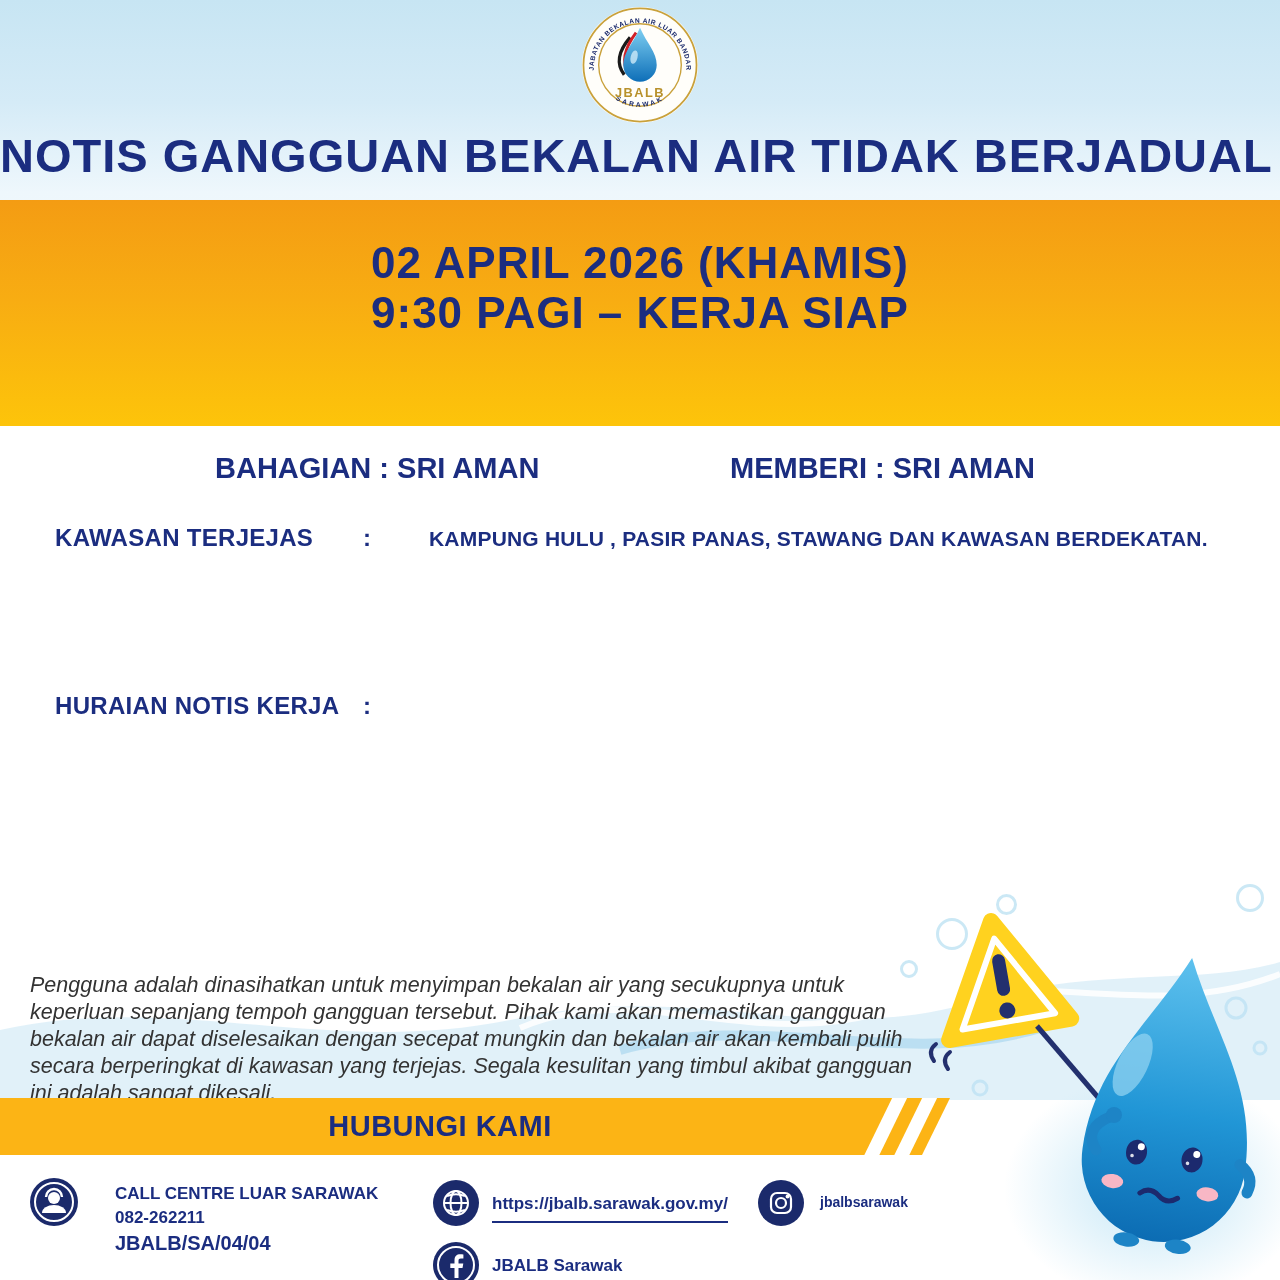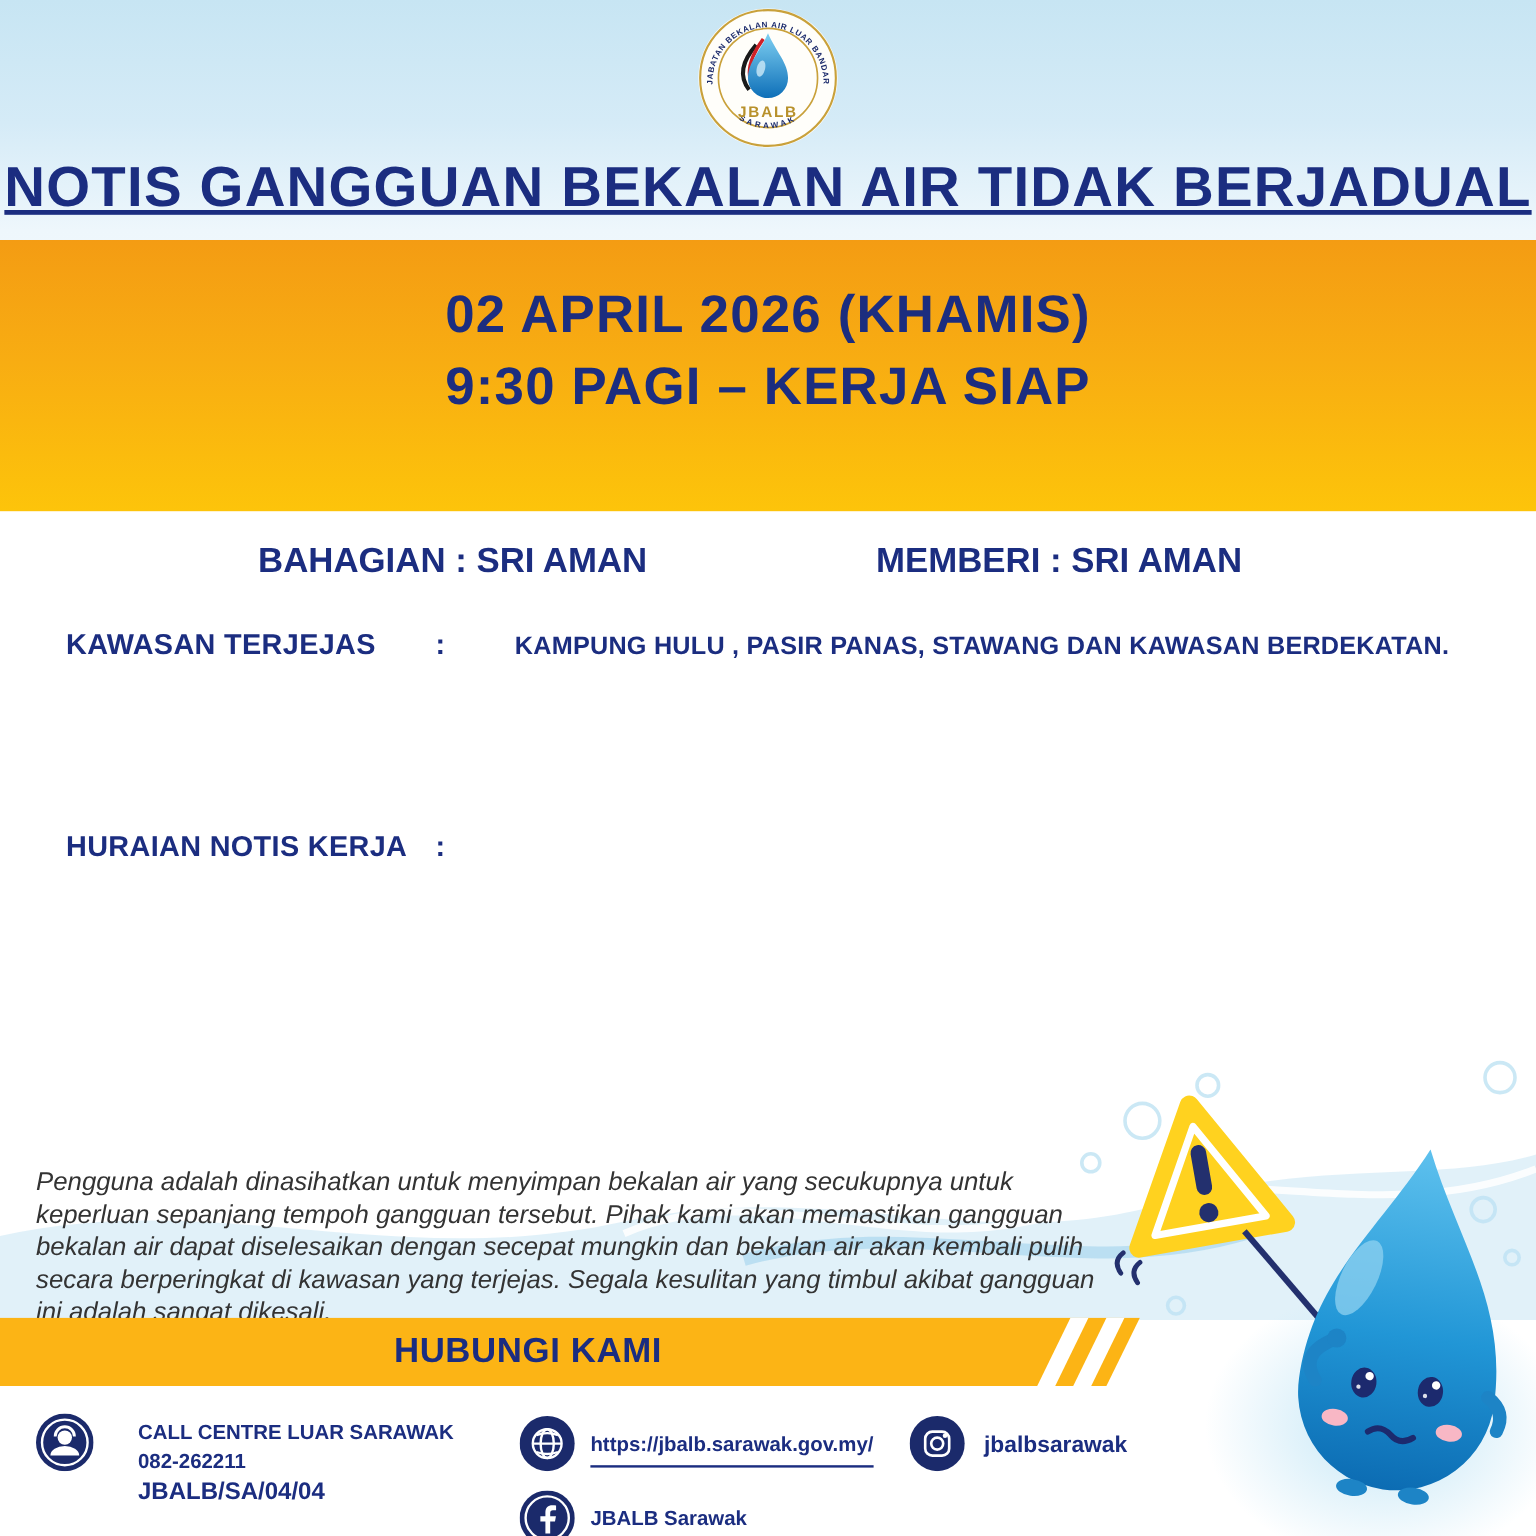--- a/index.html
+++ b/index.html
@@ -3,27 +3,27 @@
 <meta charset="utf-8">
 <style>
   html,body{margin:0;padding:0;background:#9db8c6;}
   .poster{
     position:relative;width:1280px;height:1280px;overflow:hidden;margin:0 auto;
     font-family:"Liberation Sans",sans-serif;color:#1b2d80;
     background:linear-gradient(180deg,#c7e5f3 0%,#d5ebf7 8%,#eef7fc 15%,#ffffff 33%,#ffffff 100%);
   }
   .logo{position:absolute;top:6px;left:50%;transform:translateX(-50%);}
   .title{
-    position:absolute;top:128px;left:0;width:100%;text-align:center;
-    font-size:47px;font-weight:bold;color:#1b2d80;letter-spacing:1px;white-space:nowrap;text-decoration:underline;
+    position:absolute;top:128px;left:0;width:100%;
+    font-size:47px;font-weight:bold;color:#1b2d80;letter-spacing:1px;white-space:nowrap;
   }
   .banner{
     position:absolute;top:200px;left:0;width:1280px;height:226px;box-sizing:border-box;
     background:linear-gradient(180deg,#f49c13 0%,#f8ad12 45%,#fdc40a 100%);
-    display:flex;flex-direction:column;align-items:center;padding-top:38px;gap:10px;
+    display:flex;flex-direction:column;align-items:center;padding-top:38px;gap:0;
     font-weight:bold;font-size:44px;color:#1c2d7f;letter-spacing:1px;
   }
   .region-row{position:absolute;top:452px;left:0;width:100%;height:40px;font-weight:bold;font-size:29px;text-align:right;}
   .region-row .bahagian{position:absolute;left:215px;}
   .region-row .daerah{position:absolute;left:730px;}
   .detail-row{position:absolute;left:55px;width:1172px;display:flex;align-items:baseline;}
   .detail-row .dlabel{flex:0 0 308px;font-size:24px;font-weight:bold;letter-spacing:.3px;}
   .detail-row .dcolon{flex:0 0 66px;font-size:24px;font-weight:bold;}
   .detail-row .dvalue{flex:1;font-size:21px;font-weight:bold;letter-spacing:.2px;}
   .row-kawasan{top:524px;}
@@ -46,21 +46,21 @@
   .stripe{position:absolute;top:-6px;height:70px;width:15px;background:#ffffff;transform:skewX(-26deg);}
   .stripe.s1{left:878px;}
   .stripe.s2{left:908px;}
   .contact{position:absolute;top:1170px;left:0;width:960px;height:110px;z-index:6;}
   .cicon{position:absolute;}
   .ctext{position:absolute;font-weight:bold;color:#1b2d80;}
   .cc-label{left:115px;top:14px;font-size:17px;}
   .cc-phone{left:115px;top:38px;font-size:17px;}
   .cc-ref{left:115px;top:62px;font-size:20px;}
   .web-text{left:492px;top:24px;font-size:17px;border-bottom:2.5px solid #1b2d80;padding-bottom:7px;}
-  .ig-text{left:820px;top:24px;font-size:19px;}
+  .ig-text{left:820px;top:24px;font-size:14px;}
   .fb-text{left:492px;top:86px;font-size:17px;}
   .mascot{position:absolute;right:-4px;bottom:-8px;z-index:4;}
   .wave-deco{position:absolute;top:900px;left:0;z-index:1;}
   .bubble{position:absolute;border:3px solid #b9e0f2;border-radius:50%;opacity:.75;z-index:1;}
   .b1{left:936px;top:918px;width:26px;height:26px;}
   .b2{left:996px;top:894px;width:15px;height:15px;}
   .b3{left:1236px;top:884px;width:22px;height:22px;}
   .b4{left:900px;top:960px;width:12px;height:12px;}
 </style>
 </head>

